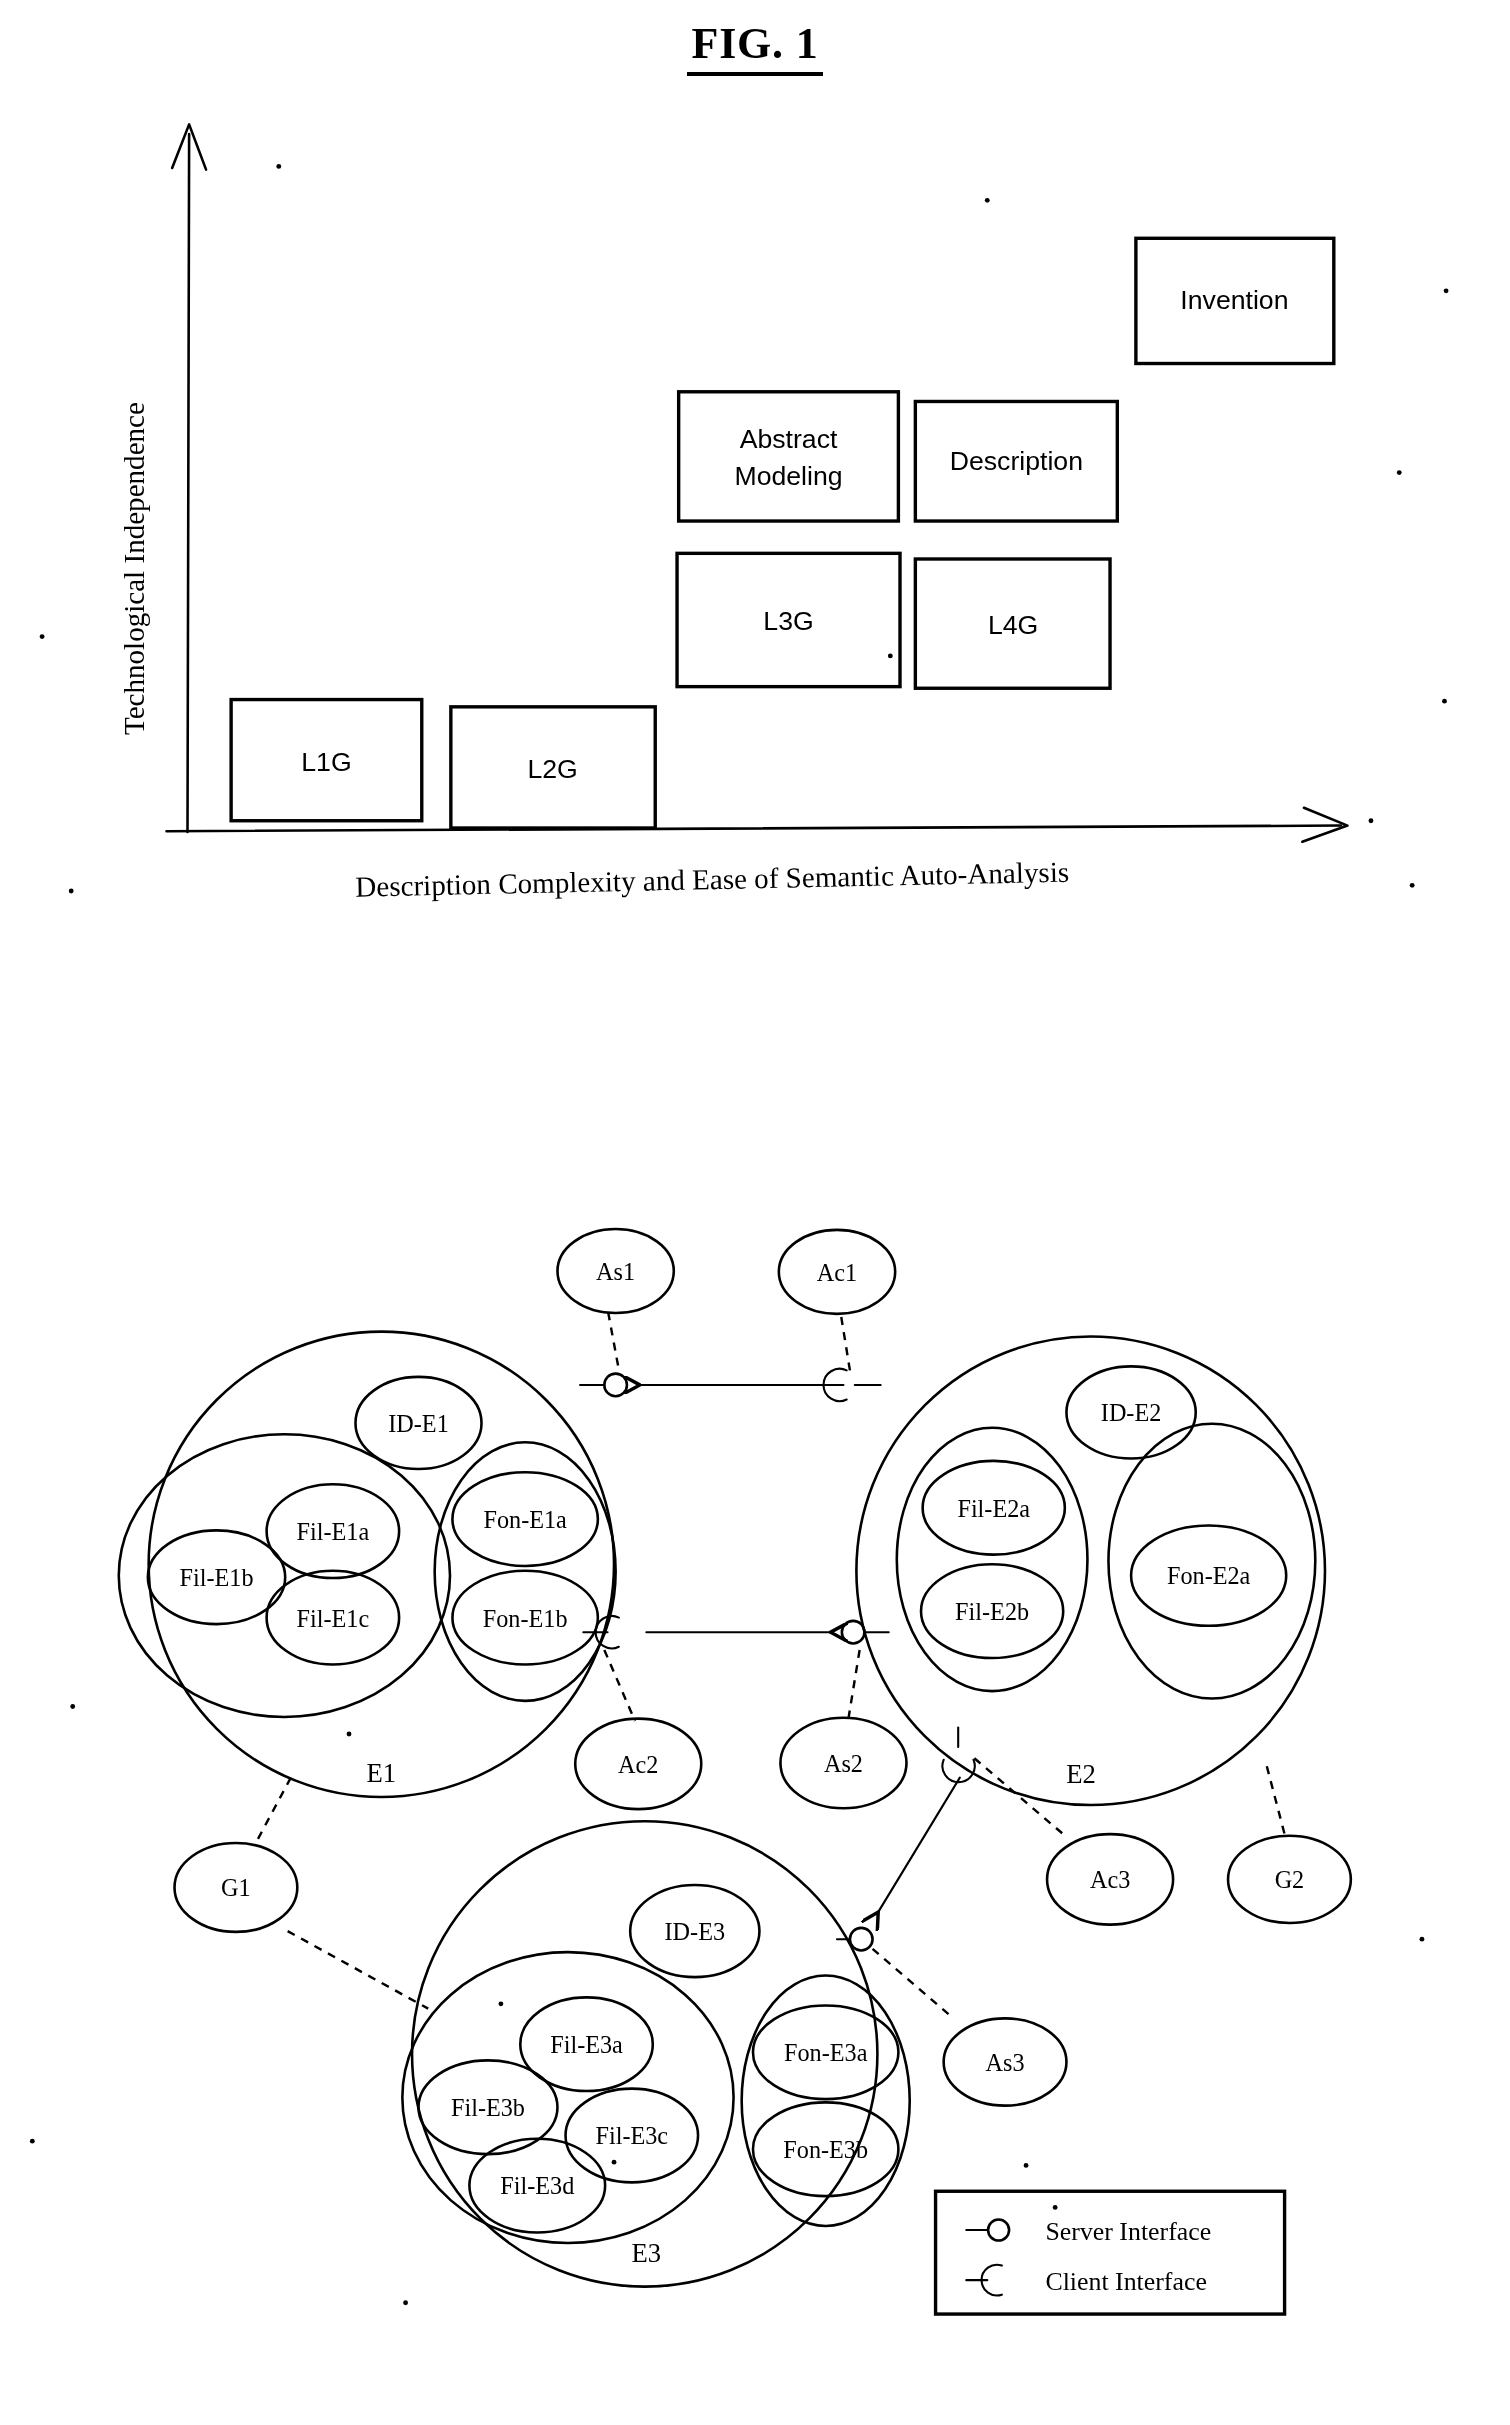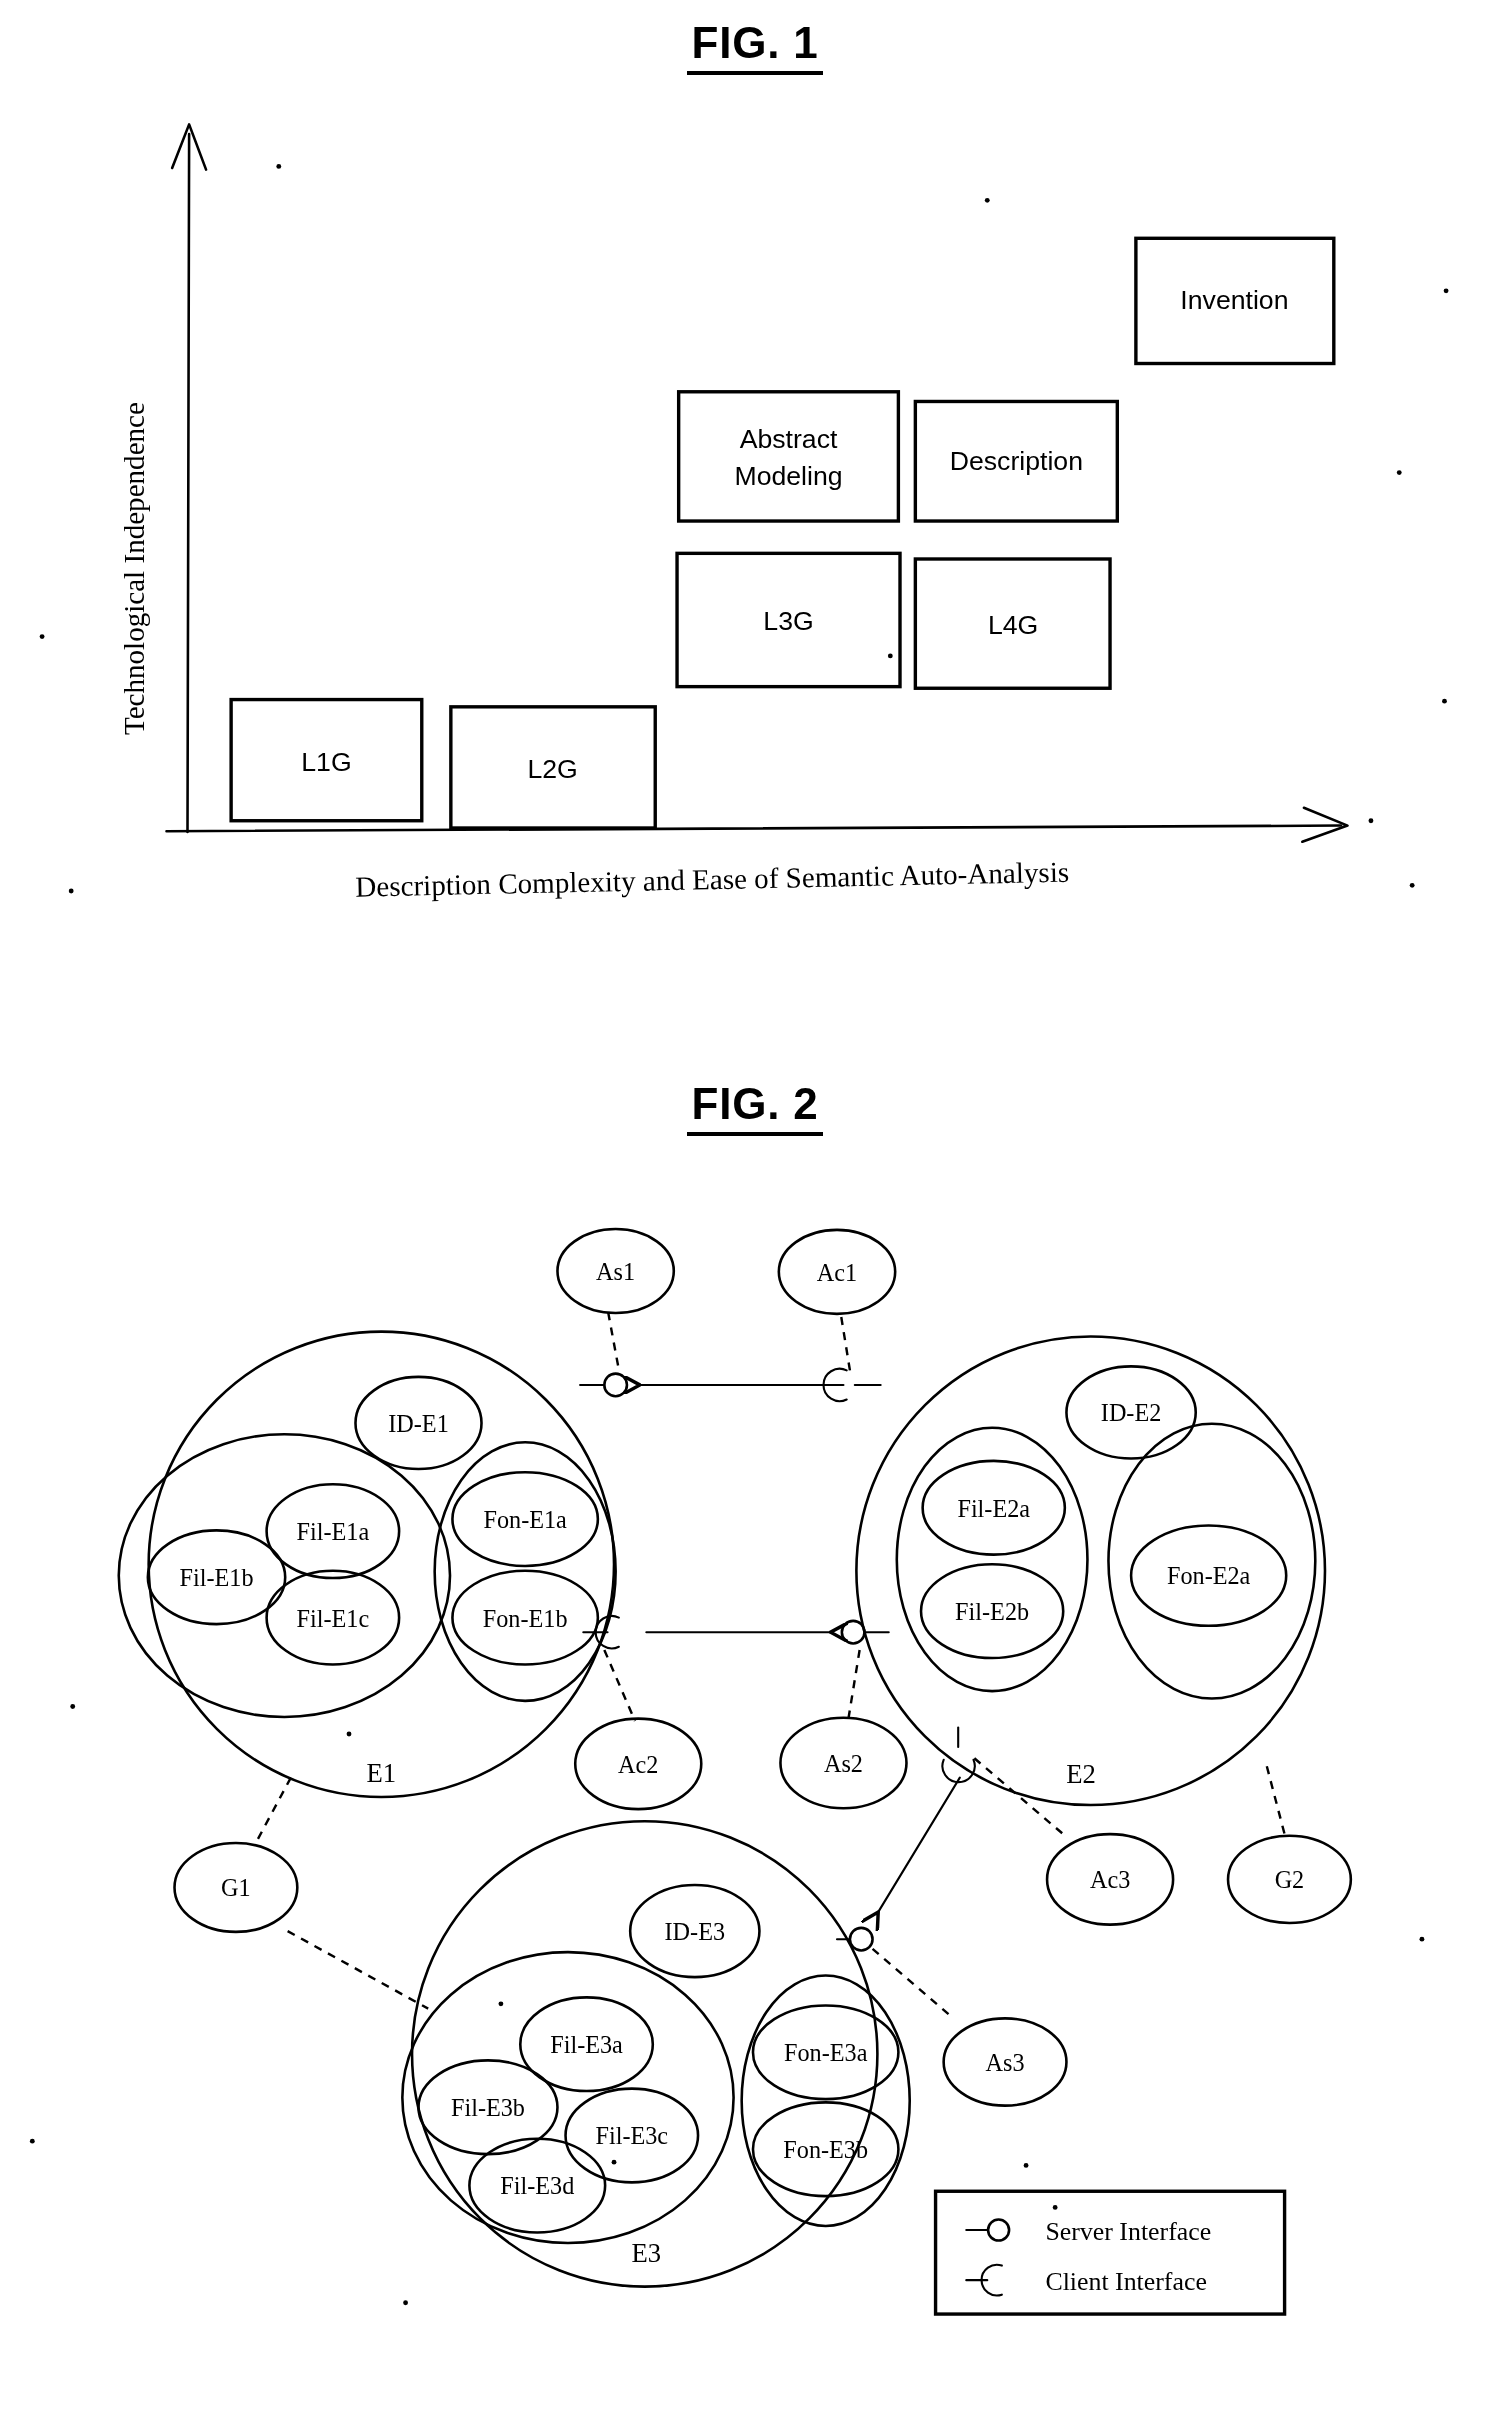--- a/index.html
+++ b/index.html
@@ -18,21 +18,21 @@
   }
   .page {
     position: relative;
     width: 1510px;
     height: 2426px;
   }
   .fig-title {
     position: absolute;
     width: 100%;
     text-align: center;
-    font-family: Liberation Sans, sans-serif;
+    font-family: Liberation Serif, serif;
     font-weight: bold;
     font-size: 44px;
     letter-spacing: 0.8px;
   }
   .fig-title span.u {
     border-bottom: 4px solid #000;
     padding: 0 4.8px 3.2px 4.8px;
     display: inline-block;
   }
   #fig1-title { top: 18px; }
@@ -170,23 +170,20 @@
       <circle class="speck" cx="1732" cy="455" r="3"></circle>
       <circle class="speck" cx="1788" cy="738" r="3"></circle>
       <circle class="speck" cx="52" cy="658" r="3"></circle>
       <circle class="speck" cx="1697" cy="886" r="3"></circle>
       <circle class="speck" cx="1748" cy="966" r="3"></circle>
       <circle class="speck" cx="88" cy="973" r="3"></circle>
       <circle class="speck" cx="1102" cy="682" r="3"></circle>
     </g>
   </svg>
 
-  <div class="fig-title" id="fig2-title">
-    <span class="u">FIG. 2</span>
-  </div>
 
   <svg class="fig-svg" id="fig2-svg" width="1510" height="1212" viewBox="0 0 1869 1500">
 
     <defs>
       <marker id="arrowL" viewBox="0 0 12 12" refX="2" refY="6" markerWidth="9" markerHeight="9" orient="auto-start-reverse">
         <path d="M 12 0 L 1 6 L 12 12" fill="none" stroke="#000" stroke-width="2.2"></path>
       </marker>
     </defs>
 
     <g>

